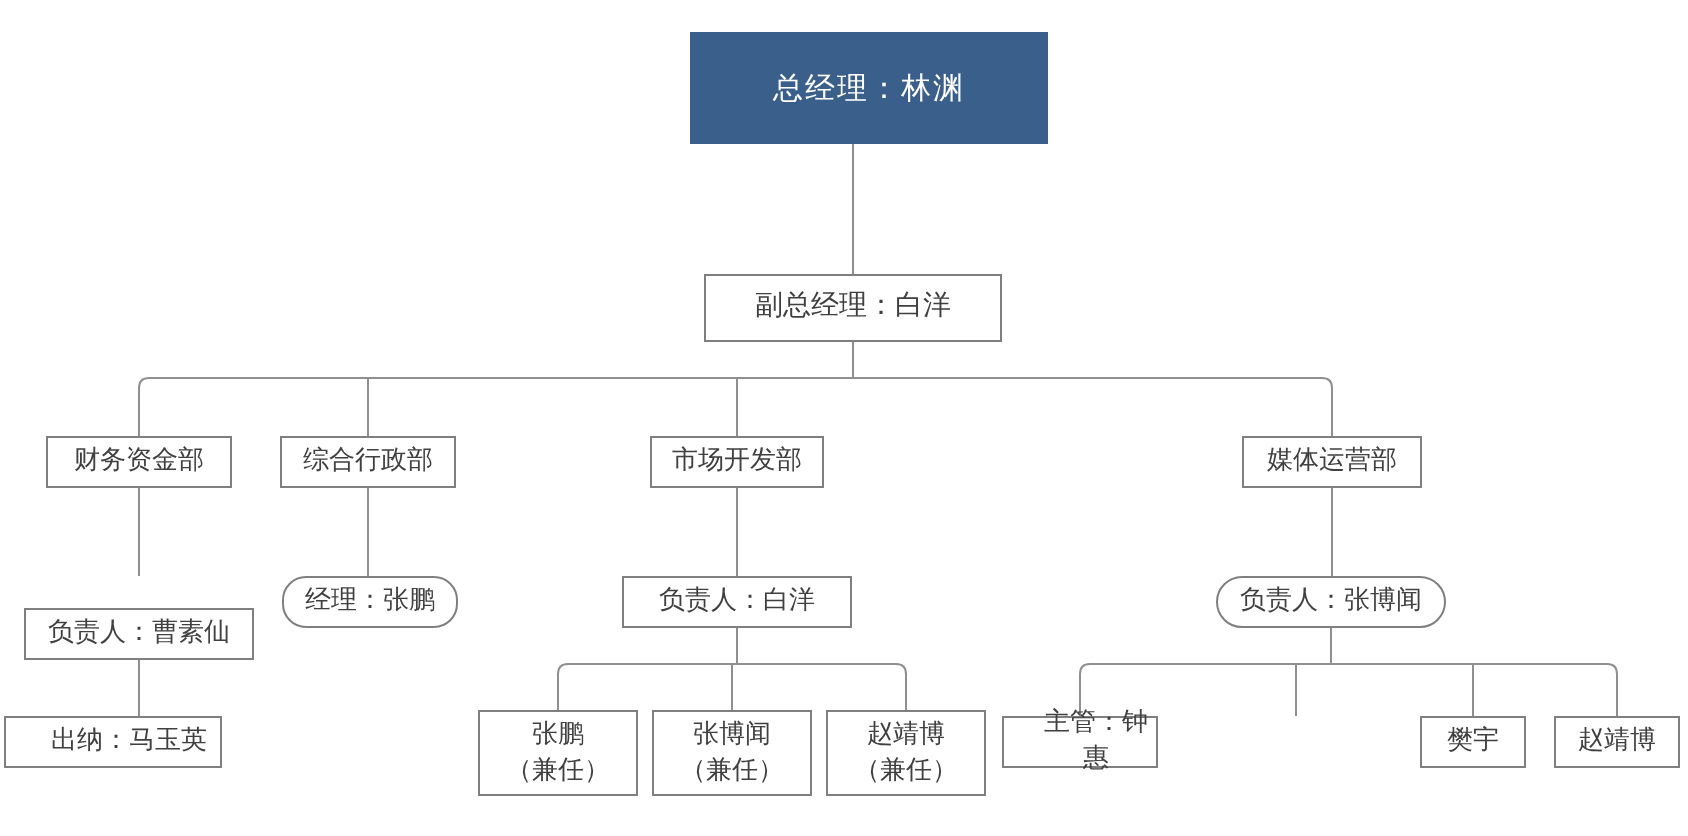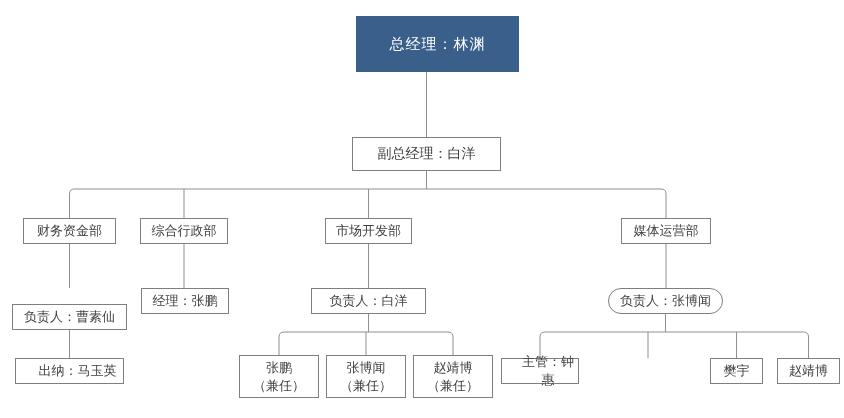--- a/index.html
+++ b/index.html
@@ -60,31 +60,31 @@
       <path class="connector" d="M69.5 314 V358"></path>
       <path class="connector" d="M368.5 314 V332"></path>
       <path class="connector" d="M279 355 V337 Q279 332 284 332 H448 Q453 332 453 337 V355"></path>
       <path class="connector" d="M366 332 V355"></path>
       <path class="connector" d="M665.5 314 V332"></path>
       <path class="connector" d="M540 358 V337 Q540 332 545 332 H803.5 Q808.5 332 808.5 337 V358"></path>
       <path class="connector" d="M648 332 V358"></path>
       <path class="connector" d="M736.5 332 V358"></path>
     </svg>
 
-<div class="node primary" style="left: 345px; top: 16px; width: 163px; height: 56px; margin-left: 11px;">总经理：林渊</div>
+<div class="node primary" style="left: 345px; top: 16px; width: 179px; height: 56px;">总经理：林渊</div>
     <div class="node plain lvl2" style="left: 352px; top: 137px; width: 149px; height: 34px;">副总经理：白洋</div>
     <div class="node plain" style="left: 140px; top: 218px; width: 88px; height: 26px;">综合行政部</div>
     <div class="node plain" style="left: 23px; top: 218px; width: 93px; height: 26px;">财务资金部</div>
     <div class="node plain" style="left: 325px; top: 218px; width: 87px; height: 26px;">市场开发部</div>
     <div class="node plain" style="left: 621px; top: 218px; width: 90px; height: 26px;">媒体运营部</div>
     <div class="node plain" style="left: 12px; top: 304px; width: 115px; height: 26px;">负责人：曹素仙</div>
-    <div class="node plain" style="left: 141px; top: 288px; width: 88px; height: 26px;">经理：张鹏</div>
+    <div class="node plain" style="left: 141px; top: 288px; width: 88px; height: 26px; border-radius: 12px;">经理：张鹏</div>
     <div class="node plain" style="left: 311px; top: 288px; width: 115px; height: 26px;">负责人：白洋</div>
     <div class="node plain" style="left: 608px; top: 288px; width: 115px; height: 26px; border-radius: 13px;">负责人：张博闻</div>
-    <div class="node plain" style="left: 15px; top: 358px; width: 109px; height: 26px; padding-left: 16px;">出纳：马玉英</div>
+    <div class="node plain" style="left: 2px; top: 358px; width: 109px; height: 26px; padding-left: 16px;">出纳：马玉英</div>
     <div class="node plain" style="left: 239px; top: 355px; width: 80px; height: 43px;">张鹏
 （兼任）</div>
     <div class="node plain" style="left: 326px; top: 355px; width: 80px; height: 43px;">张博闻
 （兼任）</div>
     <div class="node plain" style="left: 413px; top: 355px; width: 80px; height: 43px;">赵靖博
 （兼任）</div>
     <div class="node plain" style="left: 501px; top: 358px; width: 78px; height: 26px; padding-left: 16px;">主管：钟惠</div>
     <div class="node plain" style="left: 710px; top: 358px; width: 53px; height: 26px;">樊宇</div>
     <div class="node plain" style="left: 777px; top: 358px; width: 63px; height: 26px;">赵靖博</div>
   </div>

